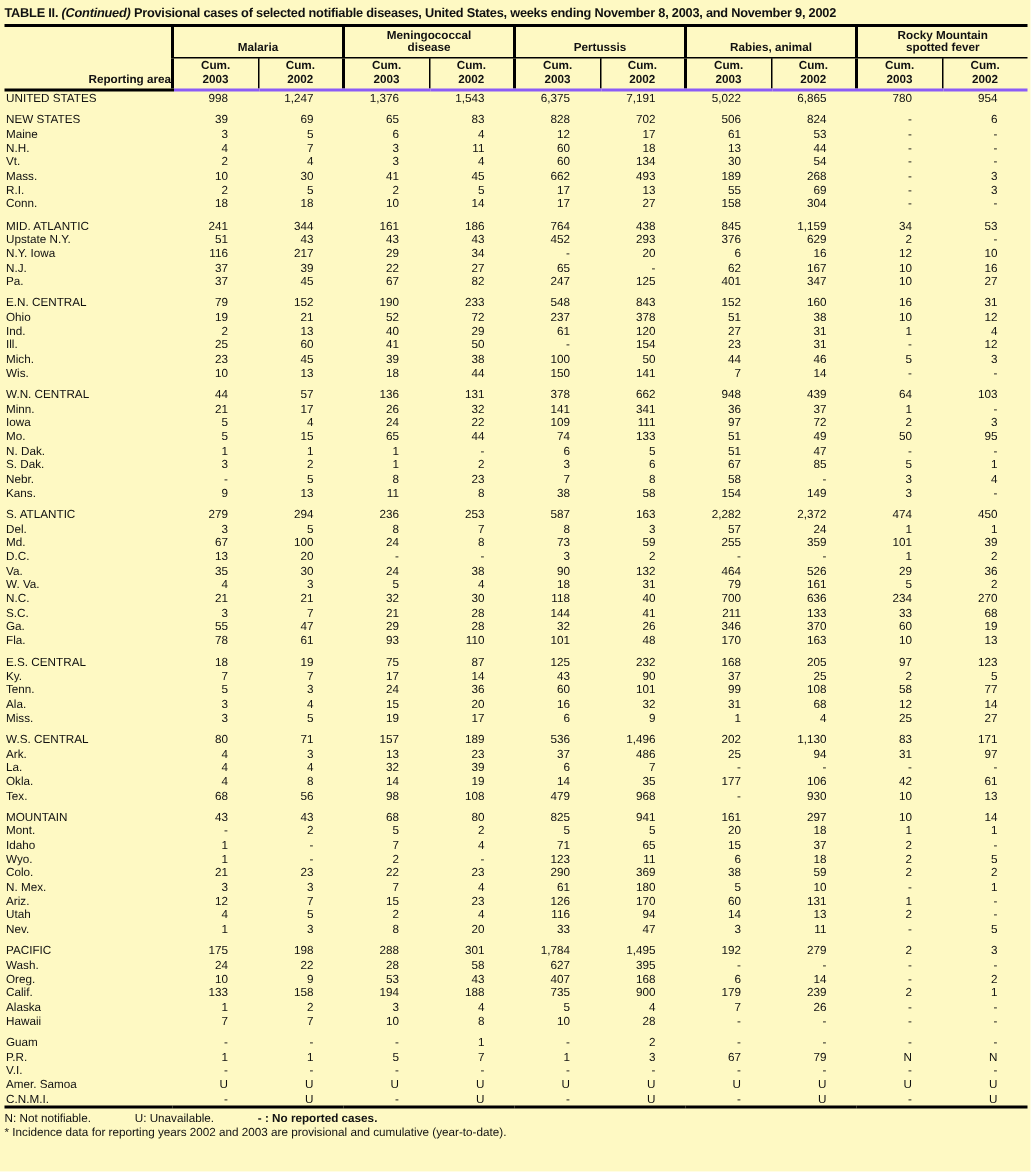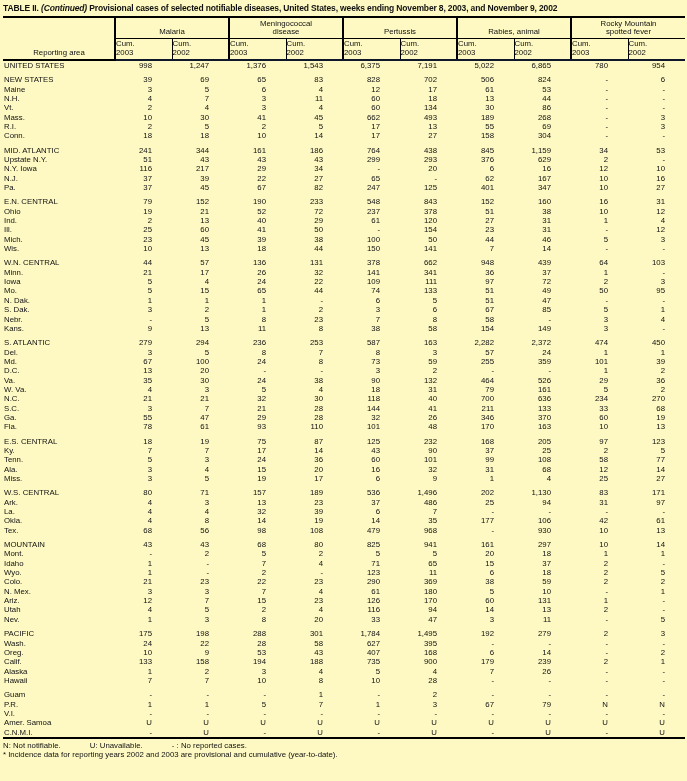--- a/index.html
+++ b/index.html
@@ -12,48 +12,48 @@
   
   .title{font-size:8.5px;font-weight:bold;line-height:10.5px;letter-spacing:-0.15px;margin-bottom:2px;}
   .title .cont{font-style:italic;}
   
   table{
     border-collapse:collapse;table-layout:fixed;width:682px;
     border-top:2px solid #000;border-bottom:2px solid #000;
     font-size:7.8px;
   }
   col.c-area{width:112px;}
-  thead th{font-weight:normal;padding:0;}
+  thead th{font-weight:bold;padding:0;}
   th.area-h{
-    text-align:center;vertical-align:bottom;
+    text-align:right;vertical-align:bottom;
     padding:0 0 2px 1px;border-bottom:2px solid #000;margin-top:44px;
   }
   th.grp{
     vertical-align:bottom;text-align:center;
     border-left:2px solid #000;border-bottom:1.5px solid #000;
     line-height:8.8px;padding:2px 0 1px;white-space:pre-line;
   }
   tr.cumrow th{
-    text-align:left;vertical-align:middle;
-    border-bottom:2px solid #0f172a;
+    text-align:center;vertical-align:middle;
+    border-bottom:2px solid #8b5cf6;
     line-height:8.4px;padding:1px 0 2px;white-space:pre-line;
   }
   tr.cumrow th.gs{border-left:2px solid #000;}
   tr.cumrow th.gd{border-left:1px solid #000;}
   tbody td{
     padding:0;line-height:9.35px;height:9.35px;
     overflow:hidden;white-space:nowrap;
   }
   tbody td.area{text-align:left;padding-left:1px;}
   tbody td.num{text-align:right;padding-right:20px;}
   tbody tr.gap td{padding-top:5px;}
   
   .footnotes{margin-top:2px;font-size:7.8px;line-height:9.5px;}
   .legend span{margin-right:27px;}
-  .legend span:last-child{margin-right:0;}
+  .legend span:last-child{margin-right:0;font-weight:bold;}
 </style>
 </head>
 <body>
 
 <div class="page">
 
   <div class="title">
     <span>TABLE II. </span><span class="cont">(Continued)</span><span> Provisional cases of selected notifiable diseases, United States, weeks ending November 8, 2003, and November 9, 2002</span>
   </div>
 
@@ -160,21 +160,21 @@
         </tr>
         <tr>
           <td class="area">Vt.</td>
           <td class="num">2</td>
           <td class="num">4</td>
           <td class="num">3</td>
           <td class="num">4</td>
           <td class="num">60</td>
           <td class="num">134</td>
           <td class="num">30</td>
-          <td class="num">86</td>
+          <td class="num">54</td>
           <td class="num">-</td>
           <td class="num">-</td>
         </tr>
         <tr>
           <td class="area">Mass.</td>
           <td class="num">10</td>
           <td class="num">30</td>
           <td class="num">41</td>
           <td class="num">45</td>
           <td class="num">662</td>
@@ -222,21 +222,21 @@
           <td class="num">1,159</td>
           <td class="num">34</td>
           <td class="num">53</td>
         </tr>
         <tr>
           <td class="area">Upstate N.Y.</td>
           <td class="num">51</td>
           <td class="num">43</td>
           <td class="num">43</td>
           <td class="num">43</td>
-          <td class="num">299</td>
+          <td class="num">452</td>
           <td class="num">293</td>
           <td class="num">376</td>
           <td class="num">629</td>
           <td class="num">2</td>
           <td class="num">-</td>
         </tr>
         <tr>
           <td class="area">N.Y. Iowa</td>
           <td class="num">116</td>
           <td class="num">217</td>

